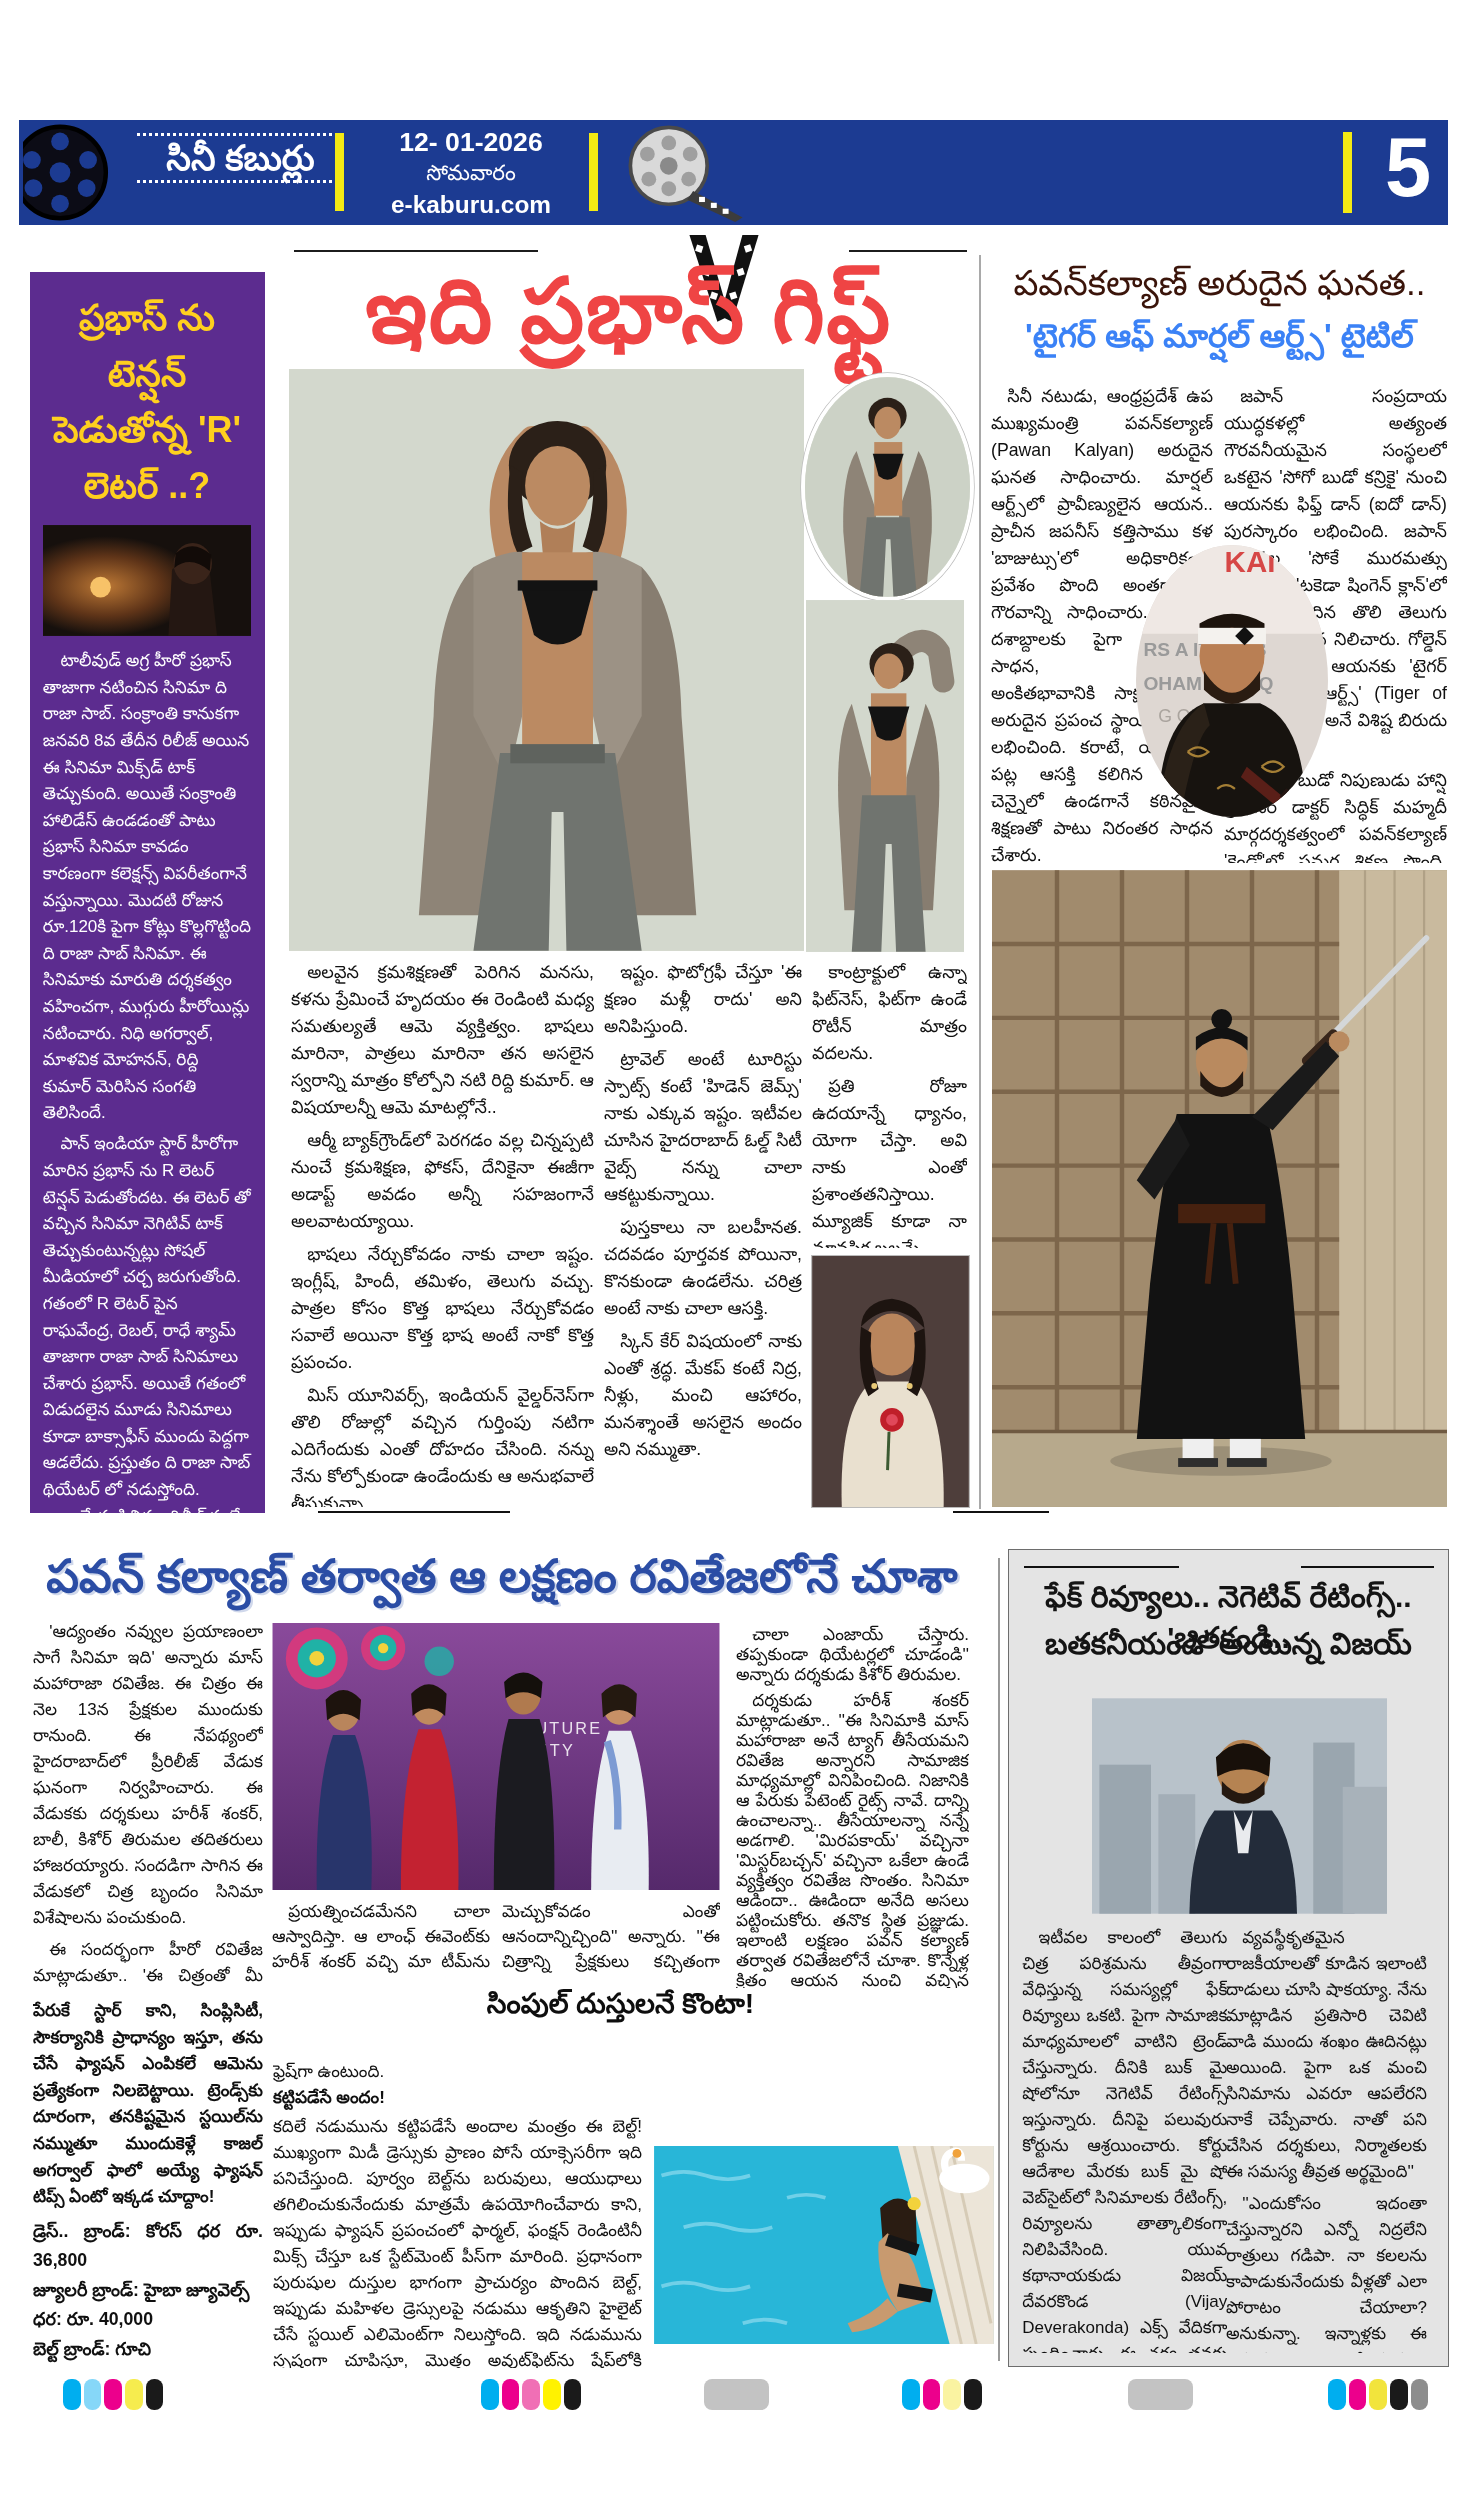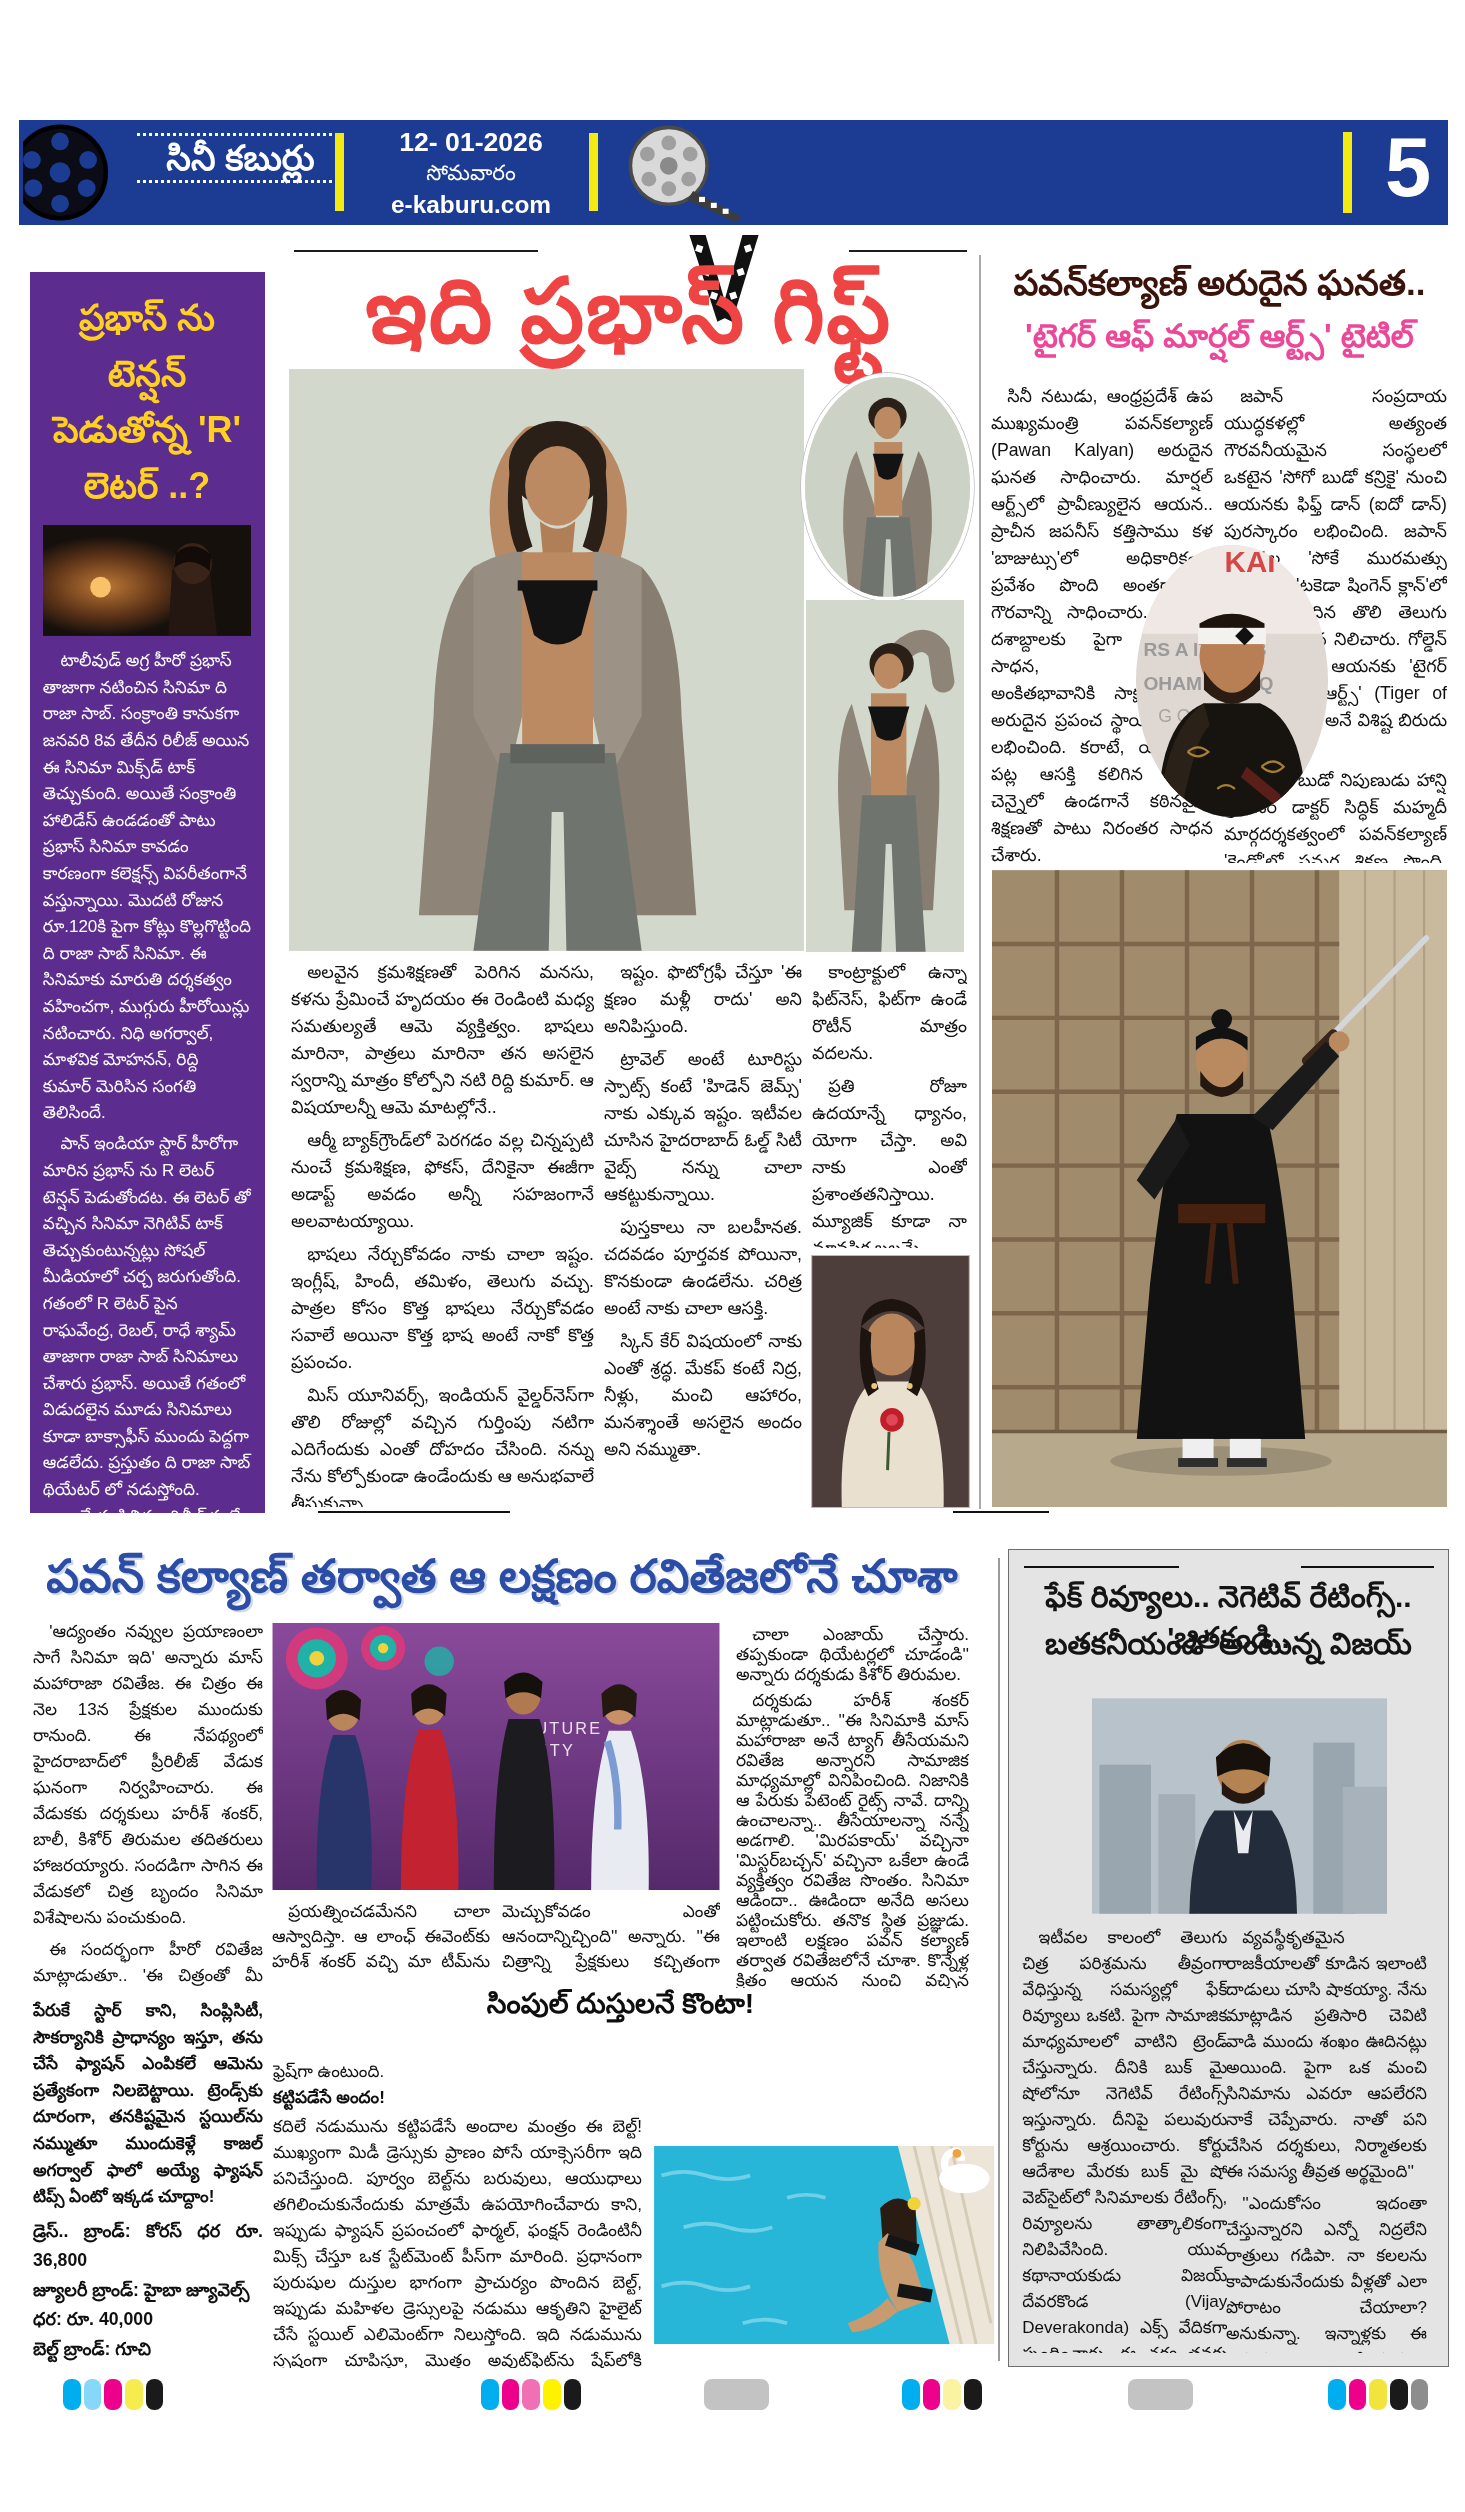--- a/index.html
+++ b/index.html
@@ -24,22 +24,22 @@
   .prabhas .body{margin-top:11.8px;color:#fff;font-size:17px;line-height:26.6px;}
   .prabhas .body p{margin:0 0 4.4px 0;text-indent:17.7px;}
   
   .rule{background:#1c1c1c;height:2.2px;}
   .red-head{left:289px;top:260px;width:679px;text-align:center;color:#ef4444;font-size:90px;font-weight:bold;letter-spacing:1.5px;}
   .photo-frame{overflow:hidden;background:#d8dcd2;}
   .ctext{font-size:17.7px;line-height:27px;color:#101010;text-align:justify;}
   .ctext p{margin:0 0 5.9px 0;text-indent:16.2px;}
   .oval{border-radius:50%;border:4.4px solid #fff;box-shadow:0 0 0 0.7px #bbb;}
   
-  .pawan-h1{left:990px;top:263px;width:459px;text-align:center;color:#3a140a;font-size:35px;font-weight:bold;}
-  .pawan-h2{left:990px;top:318px;width:459px;text-align:center;color:#ec4899;font-size:32.5px;font-weight:bold;}
+  .pawan-h1{left:990px;top:263px;width:459px;text-align:center;color:#3a140a;font-size:35px;font-weight:normal;}
+  .pawan-h2{left:990px;top:318px;width:459px;text-align:center;color:#3b82f6;font-size:32.5px;font-weight:bold;}
   .vline{width:1.5px;background:#a9a9a9;}
   .circle-photo{border-radius:50%;overflow:hidden;}
   
   .rv-head{left:33px;top:1549px;width:938px;text-align:center;color:#2b4da5;font-size:46px;font-weight:bold;text-shadow:2.2px 2.2px 0 rgba(43,77,165,0.22);}
   .cols2{column-count:2;column-gap:11.8px;}
   
   .kj-head{left:399px;top:1988px;width:443px;text-align:center;color:#0e0e0e;font-size:28px;font-weight:bold;}
   .bold{font-weight:bold;}
   .pricelines p{margin:0;font-weight:bold;font-size:17.7px;line-height:29.5px;text-indent:0;}
   

